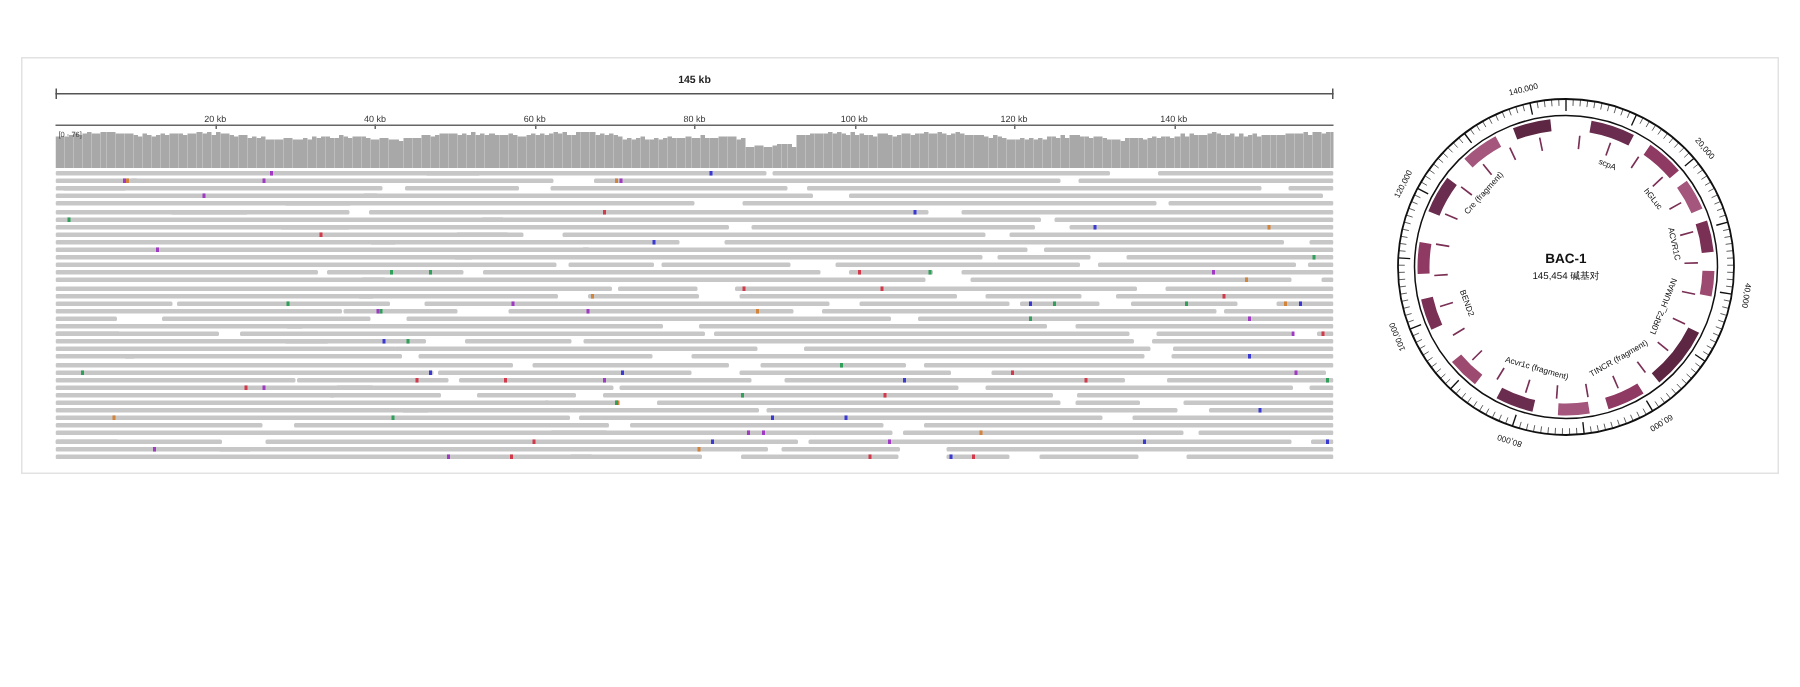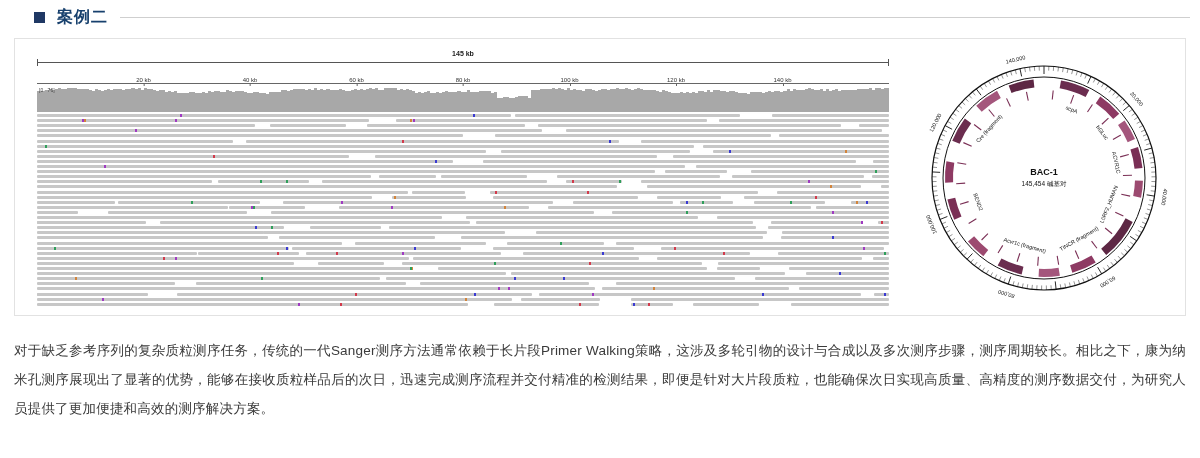--- a/index.html
+++ b/index.html
@@ -218,25 +218,20 @@
     color: #3a3a3a;
     text-align: justify;
     letter-spacing: 0.2px;
   }
 </style>
 </head>
 <body>
 
 <div class="page">
 
-  <div class="section-header">
-    <div class="header-square"></div>
-    <div class="header-title">案例二</div>
-    <div class="header-rule"></div>
-  </div>
 
   <div class="figure-panel">
 
     <div class="browser">
 
       <div class="scale-bar-wrap">
         <div class="scale-line"></div>
         <div class="scale-label">145 kb</div>
       </div>
 
@@ -1007,14 +1002,13 @@
             <text class="pl-gene" x="63.342131303414604" y="155.62545031944816" text-anchor="middle" transform="rotate(430 63.342131303414604 155.62545031944816)">BEND2</text>
             <text class="pl-gene" x="77.49357256562762" y="82.8225963421622" text-anchor="middle" transform="rotate(312 77.49357256562762 82.8225963421622)">Cre (fragment)</text>
           </g>
 
         <text class="pl-name" x="131" y="128" text-anchor="middle">BAC-1</text>
         <text class="pl-size" x="131" y="139" text-anchor="middle">145,454 碱基对</text>
       </svg>
     </div>
   </div>
 
-  <div class="body-text">对于缺乏参考序列的复杂质粒测序任务，传统的一代Sanger测序方法通常依赖于长片段Primer Walking策略，这涉及多轮引物的设计与合成以及多次测序步骤，测序周期较长。相比之下，康为纳米孔测序展现出了显著的优势，能够在接收质粒样品后的次日，迅速完成测序流程并交付精准的检测结果，即便是针对大片段质粒，也能确保次日实现高质量、高精度的测序数据交付，为研究人员提供了更加便捷和高效的测序解决方案。</div>
 </div>
 
 </body></html>

